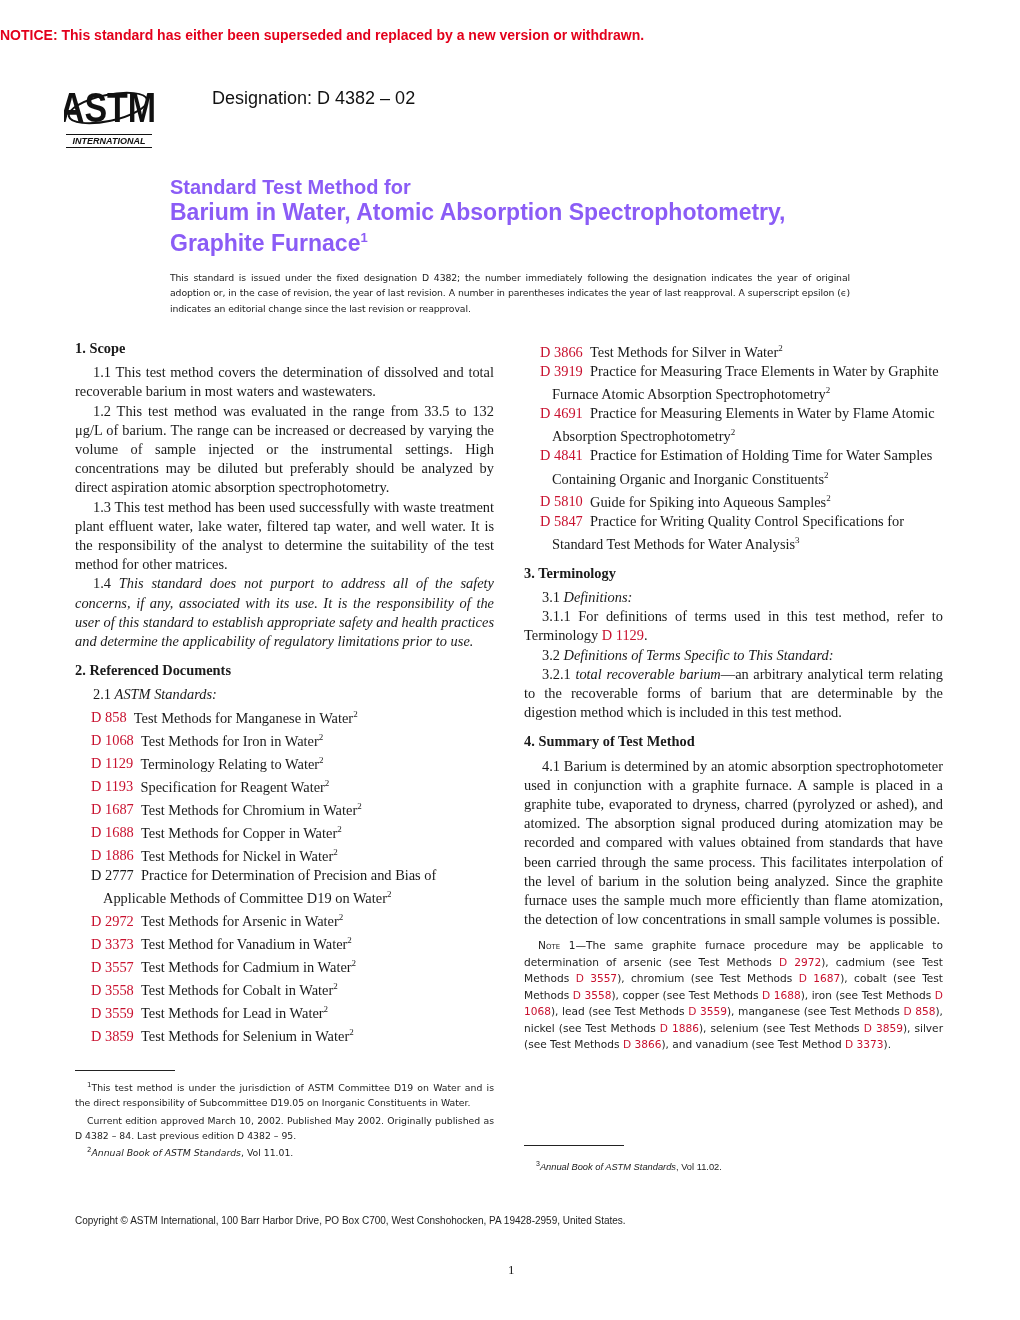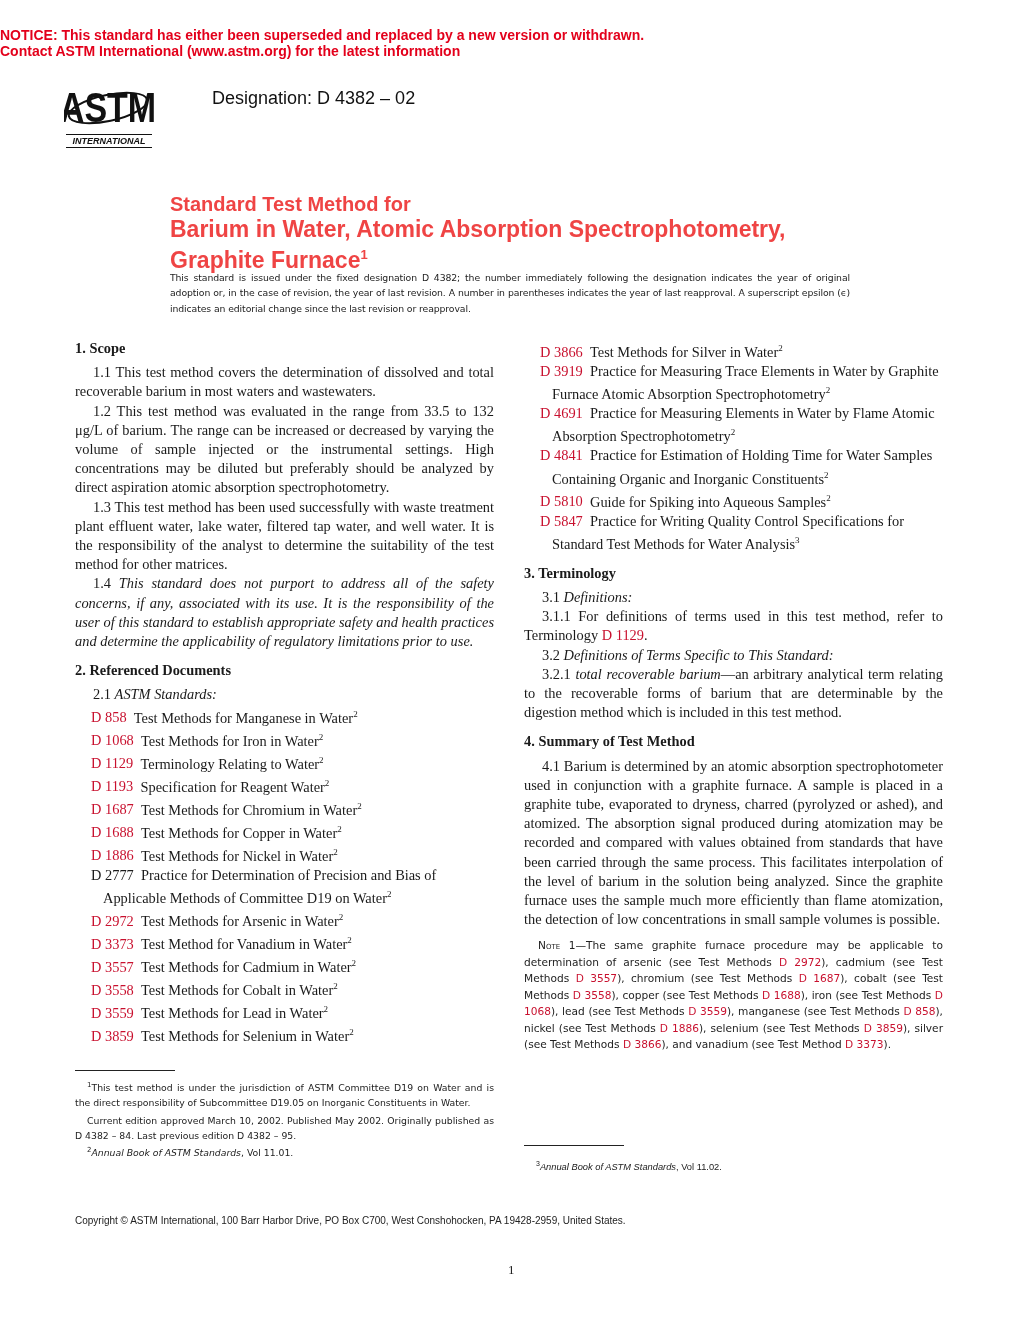--- a/index.html
+++ b/index.html
@@ -6,21 +6,21 @@
   body { width: 1020px; height: 1320px; position: relative; overflow: hidden; color: #1a1a1a; }
   .ref { color: #c8102e; margin-top: 20px; }
 
   #notice { position: absolute; top: 27px; left: 0; width: 896px; text-align: left;
     font-family: "Liberation Sans", sans-serif; font-weight: bold; font-size: 14px; line-height: 16px; color: #e3001b; }
 
   #logo { position: absolute; left: 64px; top: 78px; width: 96px; height: 72px; }
   #designation { position: absolute; left: 175px; top: 88px; font-family: "Liberation Sans", sans-serif;
     font-size: 18px; color: #111; margin-left: 37px; }
 
-  #title { position: absolute; left: 170px; top: 192px; font-family: "Liberation Sans", sans-serif; color: #ef4444; }
+  #title { position: absolute; left: 170px; top: 175px; font-family: "Liberation Sans", sans-serif; color: #8b5cf6; }
   #title .l1 { font-size: 20px; line-height: 24px; font-weight: bold; }
   #title .l2 { font-size: 23px; line-height: 26px; font-weight: bold; }
   #title sup { font-size: 13px; }
 
   #issued { position: absolute; left: 170px; top: 270px; width: 680px; font-family: "DejaVu Sans", sans-serif;
     font-size: 9.3px; line-height: 15.3px; color: #222; text-align: justify; letter-spacing: -0.1px; }
 
   .col { position: absolute; font-family: "Liberation Serif", serif; font-size: 14.4px; line-height: 19.2px; color: #1a1a1a; }
   #colL { left: 75px; top: 339px; width: 419px; }
   #colR { left: 524px; top: 339px; width: 419px; }
@@ -41,21 +41,20 @@
   #fnL sup, #fnR sup { font-size: 7px; }
 
   #copyright { position: absolute; left: 75px; top: 1215px; font-family: "Liberation Sans", sans-serif; font-size: 10px; color: #222; }
   #pagenum { position: absolute; left: 508px; top: 1262px; font-family: "Liberation Serif", serif; font-size: 13px; color:#222; }
 </style>
 </head>
 <body>
 
 <div id="notice">
   <div>NOTICE: This standard has either been superseded and replaced by a new version or withdrawn.</div>
-  <div>Contact ASTM International (www.astm.org) for the latest information</div>
 </div>
 
 <div id="logo">
   <svg width="96" height="72" viewBox="0 0 96 72">
     <ellipse cx="44" cy="30" rx="40" ry="13" fill="none" stroke="#111" stroke-width="2" transform="rotate(-12 44 30)"></ellipse>
     <text x="44" y="44" text-anchor="middle" font-family="Liberation Sans, sans-serif" font-weight="bold" font-size="34" fill="#111" transform="scale(1,1.25) translate(0,-9)">ASTM</text>
     <rect x="2" y="56" width="86" height="1" fill="#111"></rect>
     <text x="45" y="66" text-anchor="middle" font-family="Liberation Sans, sans-serif" font-weight="bold" font-style="italic" font-size="9" fill="#111">INTERNATIONAL</text>
     <rect x="2" y="69" width="86" height="1" fill="#111"></rect>
   </svg>

